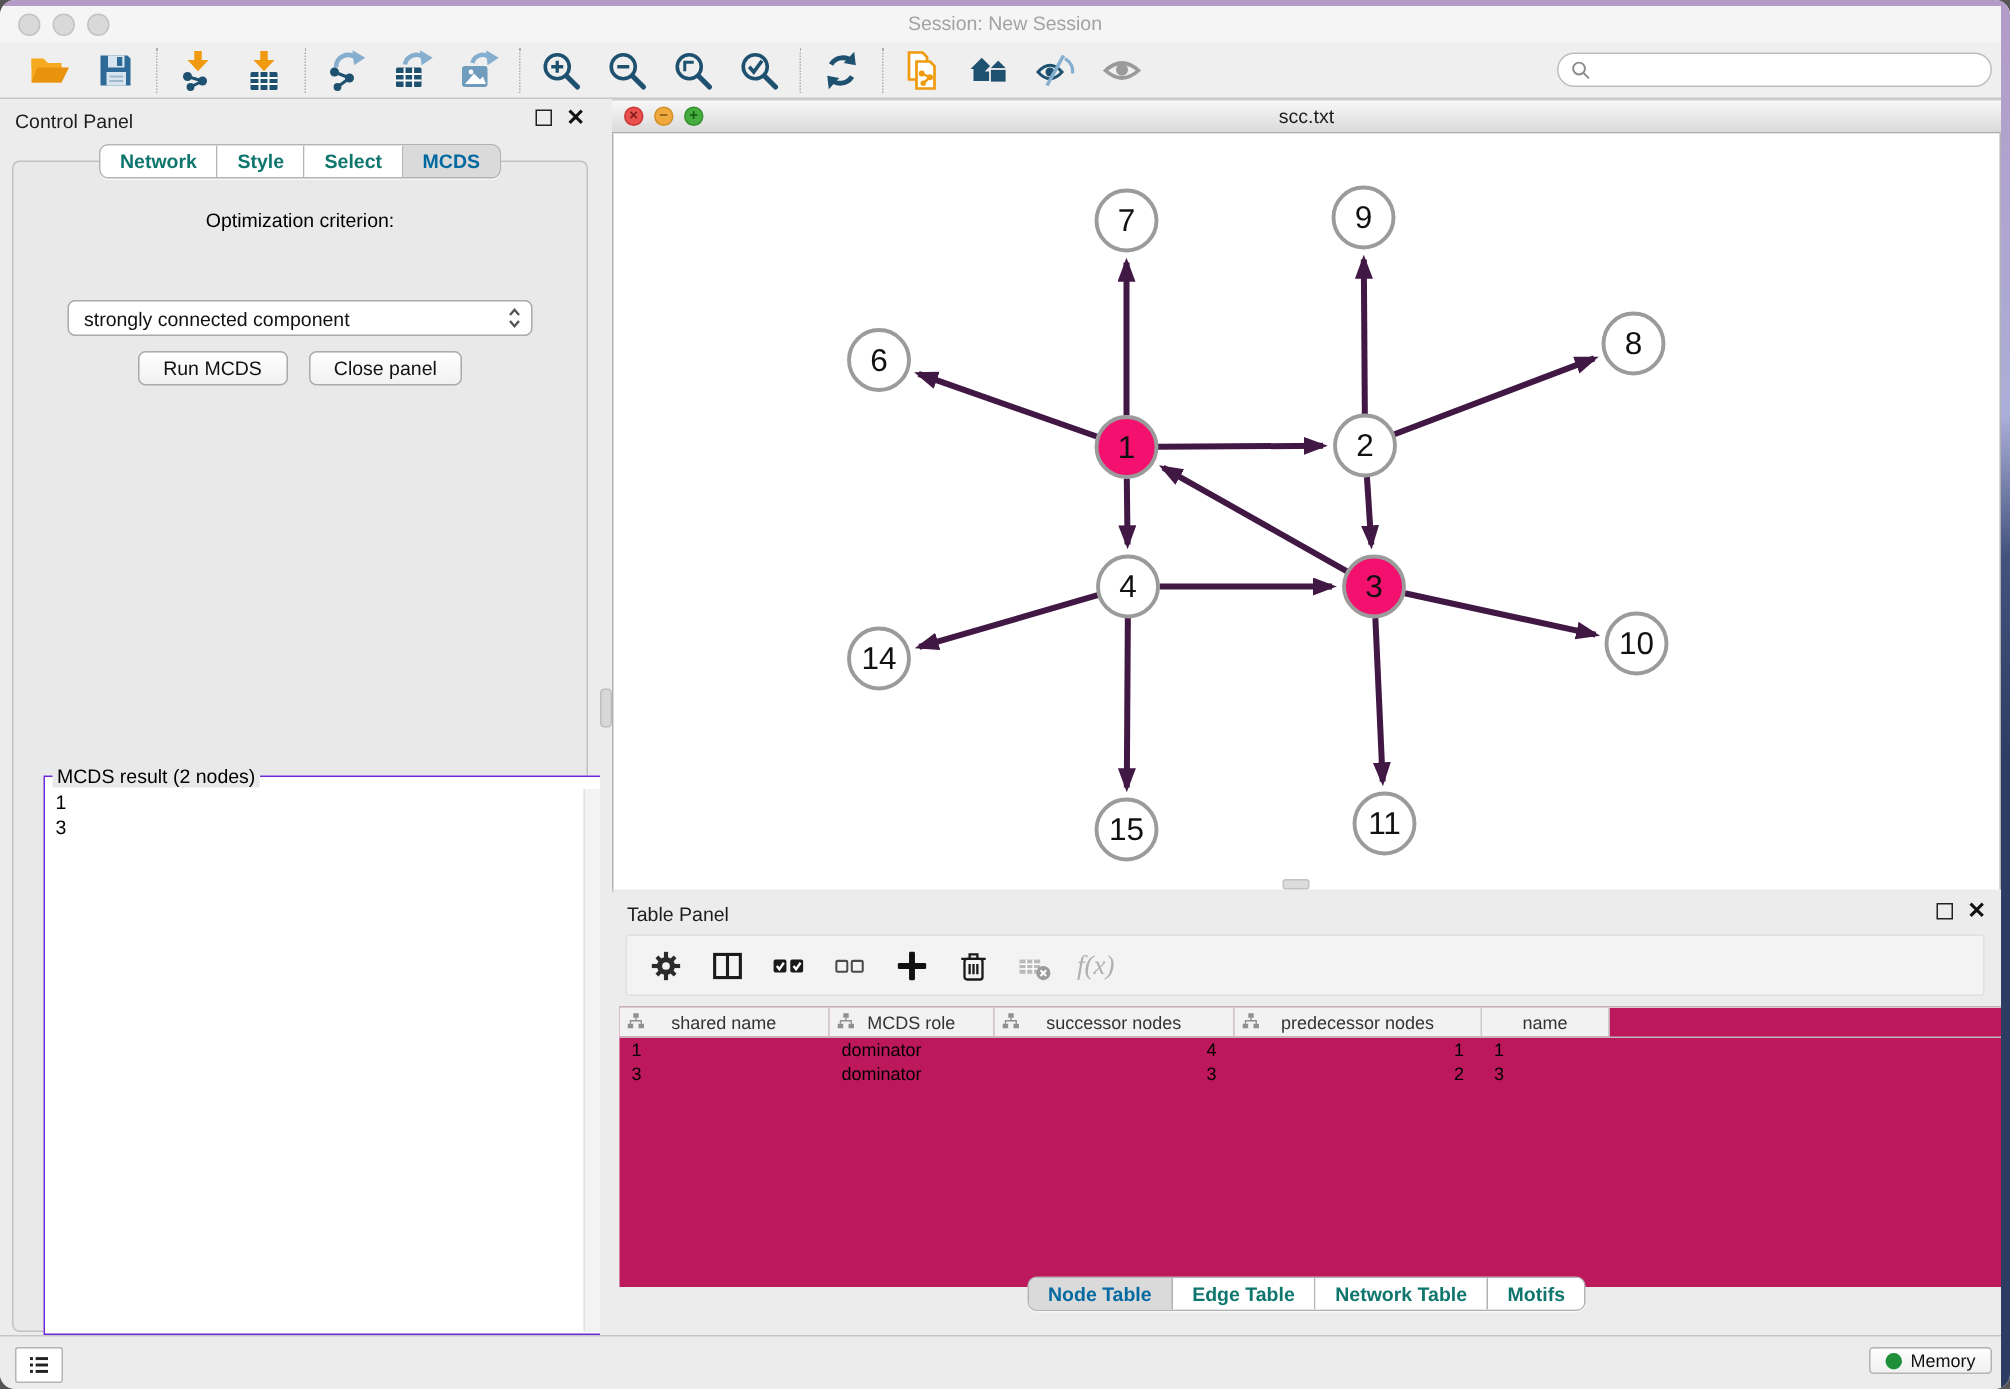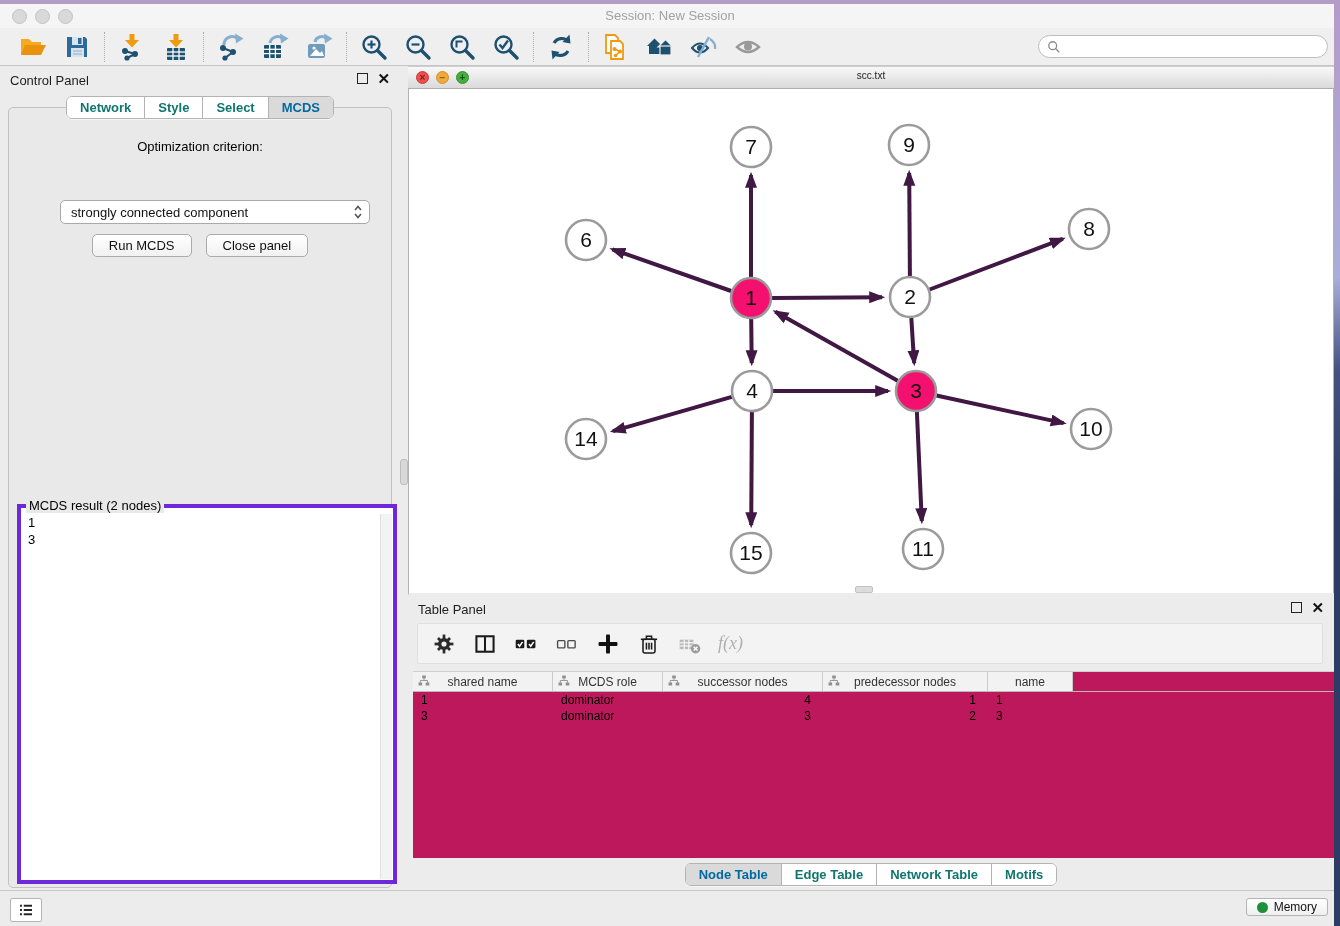--- a/index.html
+++ b/index.html
@@ -1,17 +1,17 @@
 <!DOCTYPE html>
 <html><head>
 <meta charset="utf-8">
 <style>
   html,body{margin:0;padding:0;background:#555;}
   #root{position:relative;width:1340px;height:926px;background:#ececec;
-        font-family:"Liberation Sans",sans-serif;overflow:hidden;
+        font-family:"Liberation Sans",sans-serif;overflow:hidden;border-radius:10px;
         -webkit-font-smoothing:antialiased;}
   
   .top-strip{position:absolute;left:0;top:0;width:100%;height:4px;background:#b49bc8;z-index:60;}
   .right-strip{position:absolute;right:0;top:0;width:6px;height:100%;z-index:60;
     background:linear-gradient(180deg,#b49bc8 0%,#aaaed8 30%,#43537e 40%,#2c3c62 55%,#2c3c62 100%);}
   
   #titlebar{position:absolute;left:0;top:4px;width:100%;height:24px;background:#f5f5f5;
     border-bottom:1px solid #d6d6d6;}
   .tl-dots{position:absolute;left:12px;top:5px;display:flex;gap:8px;}
   .tl-dot{width:13px;height:13px;border-radius:50%;background:#d9d9d9;border:1px solid #c3c3c3;}
@@ -40,49 +40,49 @@
     box-shadow:0 1px 0 rgba(255,255,255,.6);}
   .seg{padding:3px 13px;font-size:13px;font-weight:600;color:#0f766e;background:#fff;
     border-right:1px solid #b3b3b3;white-space:nowrap;cursor:default;}
   .seg:last-child{border-right:none;}
   .seg.active{background:#dadada;color:#0369a1;}
   #cp-tabs{position:absolute;top:30px;left:50%;transform:translateX(-50%);z-index:5;}
   #cp-box{position:absolute;left:8px;top:41px;width:382px;height:779px;background:#e9e9e9;
     border:1px solid #c2c2c2;border-radius:5px;}
   #opt-label{margin-top:31px;text-align:center;font-size:13px;color:#000;}
   #criterion-select{position:absolute;left:36px;top:92px;width:310px;height:24px;background:#fff;
-    border:1px solid #a9a9a9;border-radius:5px;display:flex;align-items:center;box-sizing:border-box;margin-left:15px;}
+    border:1px solid #a9a9a9;border-radius:5px;display:flex;align-items:center;box-sizing:border-box;}
   #criterion-select .val{flex:1;font-size:13px;color:#111;padding-left:10px;}
   #criterion-select svg{width:10px;height:18px;margin-right:6px;}
   #cp-buttons{position:absolute;top:126px;left:0;width:100%;display:flex;justify-content:center;gap:14px;}
   .mac-btn{height:23px;padding:0 16px;background:linear-gradient(#ffffff,#f1f1f1);
     border:1px solid #ababab;border-radius:5px;font-size:13px;color:#111;
     font-family:"Liberation Sans",sans-serif;line-height:21px;}
   #result-fieldset{position:absolute;left:4px;top:386px;width:372px;height:378px;background:#fff;
-    border:4px solid #6d28d9;margin:4px;padding:0;}
+    border:1px solid #6d28d9;margin:16px;padding:0;}
   #result-fieldset legend{font-size:13px;color:#000;background:#e9e9e9;padding:0 3px;margin-left:5px;}
   #result-text{font-size:13px;color:#000;line-height:17px;padding:1px 7px;}
   #result-scroll{position:absolute;top:1px;right:1px;bottom:1px;width:11px;background:#f3f3f3;
     border-left:1px solid #e2e2e2;}
   
   #splitter-v{position:absolute;left:400px;top:66px;width:8px;height:824px;background:#ececec;
     border-right:1px solid #c9c9c9;}
   #splitter-v-handle{position:absolute;left:0px;top:393px;width:6px;height:24px;background:#d8d8d8;
     border:1px solid #bdbdbd;border-radius:3px;}
   
   #network-window{position:absolute;left:408px;top:66px;width:926px;height:527px;}
   #net-titlebar{position:relative;height:23px;background:linear-gradient(#f8f8f8,#dadada);
     border-top:1px solid #cfcfcf;border-bottom:1px solid #aeaeae;box-sizing:border-box;}
   .traffic{position:absolute;left:8px;top:4px;display:flex;gap:7px;}
   .tl{width:13px;height:13px;border-radius:50%;font-size:10px;font-weight:bold;
     display:flex;align-items:center;justify-content:center;line-height:1;}
   .tl.red{background:#e9504e;border:1px solid #ca3a38;color:#7d1f1e;box-sizing:border-box;}
   .tl.yellow{background:#f0a93c;border:1px solid #d1902a;color:#8a5e14;box-sizing:border-box;}
   .tl.green{background:#46ad3f;border:1px solid #36922f;color:#135c12;box-sizing:border-box;}
-  #net-title{position:absolute;left:0;top:3px;width:100%;text-align:center;font-size:10px;color:#1c1c1c;}
+  #net-title{position:absolute;left:0;top:3px;width:100%;text-align:center;font-size:13px;color:#1c1c1c;}
   #net-canvas{position:relative;width:100%;height:504px;background:#fff;
     border-left:1px solid #b2b2b2;border-right:1px solid #b2b2b2;box-sizing:border-box;}
   #net-svg{position:absolute;left:0;top:0;}
   #canvas-handle{position:absolute;left:446px;bottom:0px;width:16px;height:5px;background:#dcdcdc;
     border:1px solid #c2c2c2;border-radius:2px;}
   
   #table-panel{position:absolute;left:408px;top:595px;width:926px;height:295px;background:#ececec;}
   #tp-toolbar{position:absolute;left:9px;top:28px;width:906px;height:41px;background:#f3f3f3;
     border:1px solid #e0e0e0;border-radius:2px;display:flex;align-items:center;gap:15px;
     padding-left:13px;box-sizing:border-box;}
@@ -96,21 +96,21 @@
     box-sizing:border-box;position:relative;}
   .th .sort-ico{position:absolute;left:5px;top:3px;width:12px;height:12px;}
   .th .sort-ico svg{width:12px;height:12px;display:block;}
   .th-lab{flex:1;text-align:center;font-size:12px;color:#333;}
   .tr{display:flex;height:16px;}
   .td{font-size:12px;color:#000;box-sizing:border-box;padding-top:1px;}
   .td.l{text-align:left;padding-left:8px;}
   .td.r{text-align:right;padding-right:12px;}
   #table-scroll{position:absolute;right:0;top:0;width:9px;height:186px;background:#fafafa;
     border-left:1px solid #e0e0e0;}
-  #tp-tabs{position:absolute;top:268px;left:0;width:100%;display:flex;justify-content:center;}
+  #tp-tabs{position:absolute;top:256px;left:0;width:100%;display:flex;justify-content:center;}
   
   #status-bar{position:absolute;left:0;top:890px;width:100%;height:36px;background:#ececec;
     border-top:1px solid #c6c6c6;}
   #list-btn{position:absolute;left:10px;top:7px;width:30px;height:22px;background:#fff;
     border:1px solid #b4b4b4;border-radius:2px;display:flex;align-items:center;justify-content:center;}
   #list-btn svg{width:18px;height:18px;}
   #memory-btn{position:absolute;right:12px;top:7px;height:18px;background:linear-gradient(#fff,#efefef);
     border:1px solid #b4b4b4;border-radius:3px;display:flex;align-items:center;gap:6px;
     padding:0 10px;box-sizing:border-box;text-align:center;}
   #memory-dot{width:11px;height:11px;border-radius:50%;background:#1f8f3a;}

